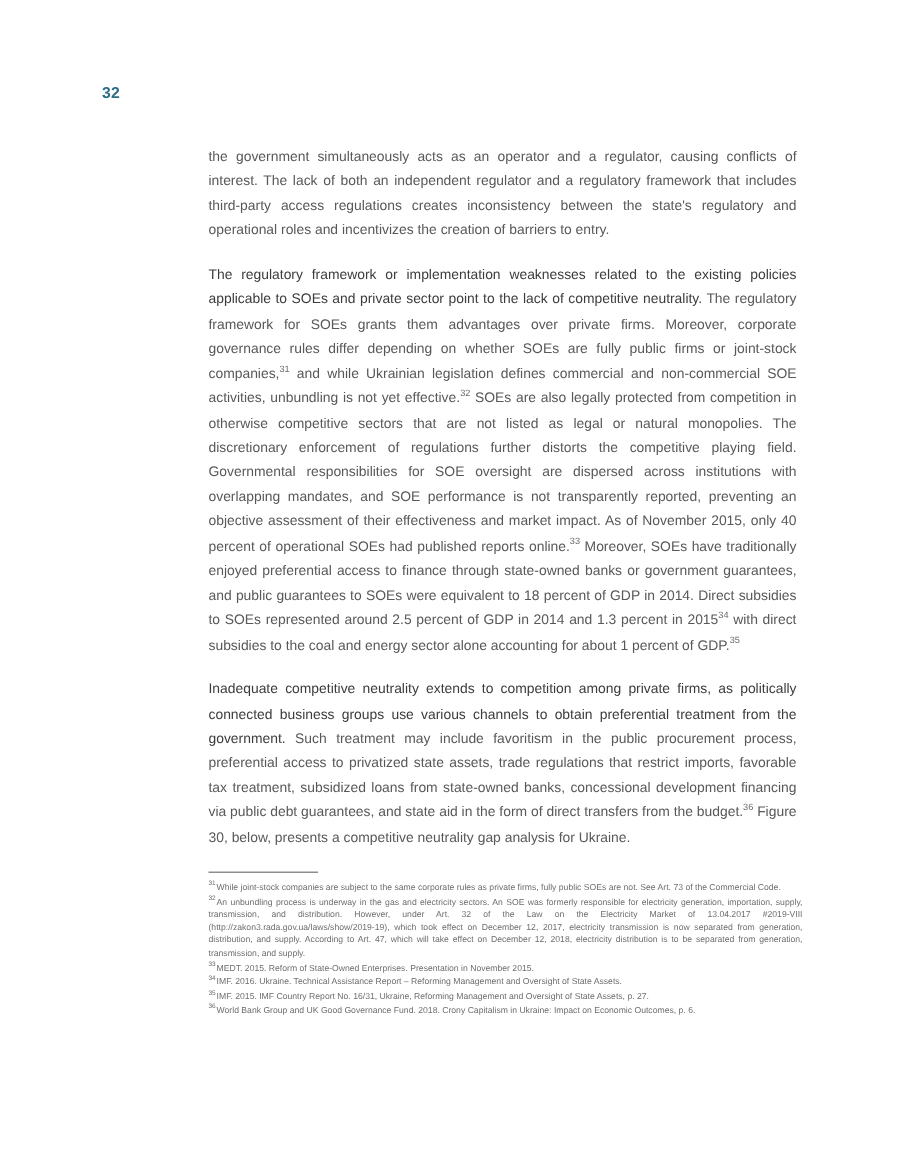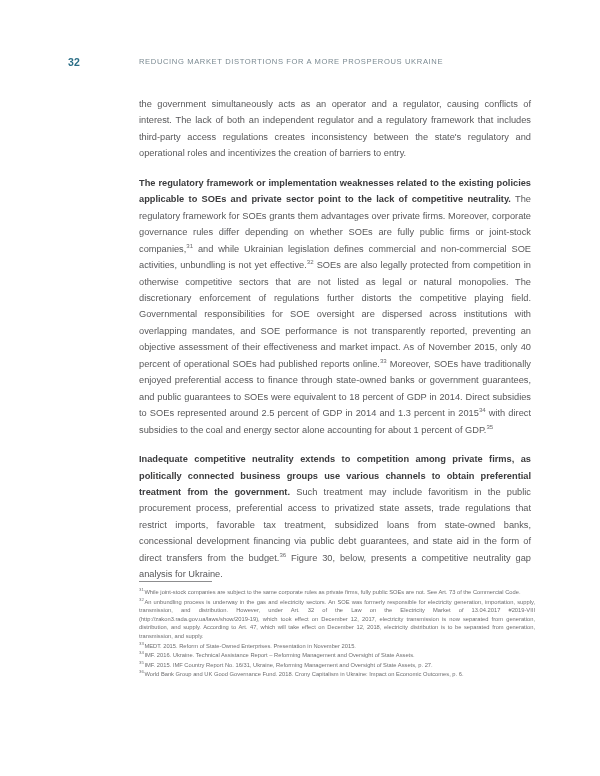--- a/index.html
+++ b/index.html
@@ -61,21 +61,21 @@
     line-height: 16.45px;
     color: #58585a;
     text-align: justify;
     text-justify: inter-word;
     -moz-text-align-last: left;
     text-align-last: left;
     hyphens: manual;
   }
   p.body:last-child { margin-bottom: 0; }
   .lead {
-    font-weight: bold;
+    font-weight: normal;
     color: #3b3b3d;
   }
   sup {
     font-size: 6.1px;
     vertical-align: super;
     line-height: 0;
     color: #6a6a6c;
   }
 
   
@@ -108,21 +108,20 @@
     margin-right: 0.6px;
   }
 </style>
 </head>
 <body>
 
 <div class="page">
 
   <div class="running-head">
     <span class="folio">32</span>
-    <span class="head-title">REDUCING MARKET DISTORTIONS FOR A MORE PROSPEROUS UKRAINE</span>
   </div>
 
   <div class="column">
 
     <p class="body">the government simultaneously acts as an operator and a regulator, causing conflicts of interest. The lack of both an independent regulator and a regulatory framework that includes third-party access regulations creates inconsistency between the state's regulatory and operational roles and incentivizes the creation of barriers to entry.</p>
 
     <p class="body">
       <span class="lead">The regulatory framework or implementation weaknesses related to the existing policies applicable to SOEs and private sector point to the lack of competitive neutrality.</span><span> The regulatory framework for SOEs grants them advantages over private firms. Moreover, corporate governance rules differ depending on whether SOEs are fully public firms or joint-stock companies,</span><sup>31</sup><span> and while Ukrainian legislation defines commercial and non-commercial SOE activities, unbundling is not yet effective.</span><sup>32</sup><span> SOEs are also legally protected from competition in otherwise competitive sectors that are not listed as legal or natural monopolies. The discretionary enforcement of regulations further distorts the competitive playing field. Governmental responsibilities for SOE oversight are dispersed across institutions with overlapping mandates, and SOE performance is not transparently reported, preventing an objective assessment of their effectiveness and market impact. As of November 2015, only 40 percent of operational SOEs had published reports online.</span><sup>33</sup><span> Moreover, SOEs have traditionally enjoyed preferential access to finance through state-owned banks or government guarantees, and public guarantees to SOEs were equivalent to 18 percent of GDP in 2014. Direct subsidies to SOEs represented around 2.5 percent of GDP in 2014 and 1.3 percent in 2015</span><sup>34</sup><span> with direct subsidies to the coal and energy sector alone accounting for about 1 percent of GDP.</span><sup>35</sup>
     </p>
 

